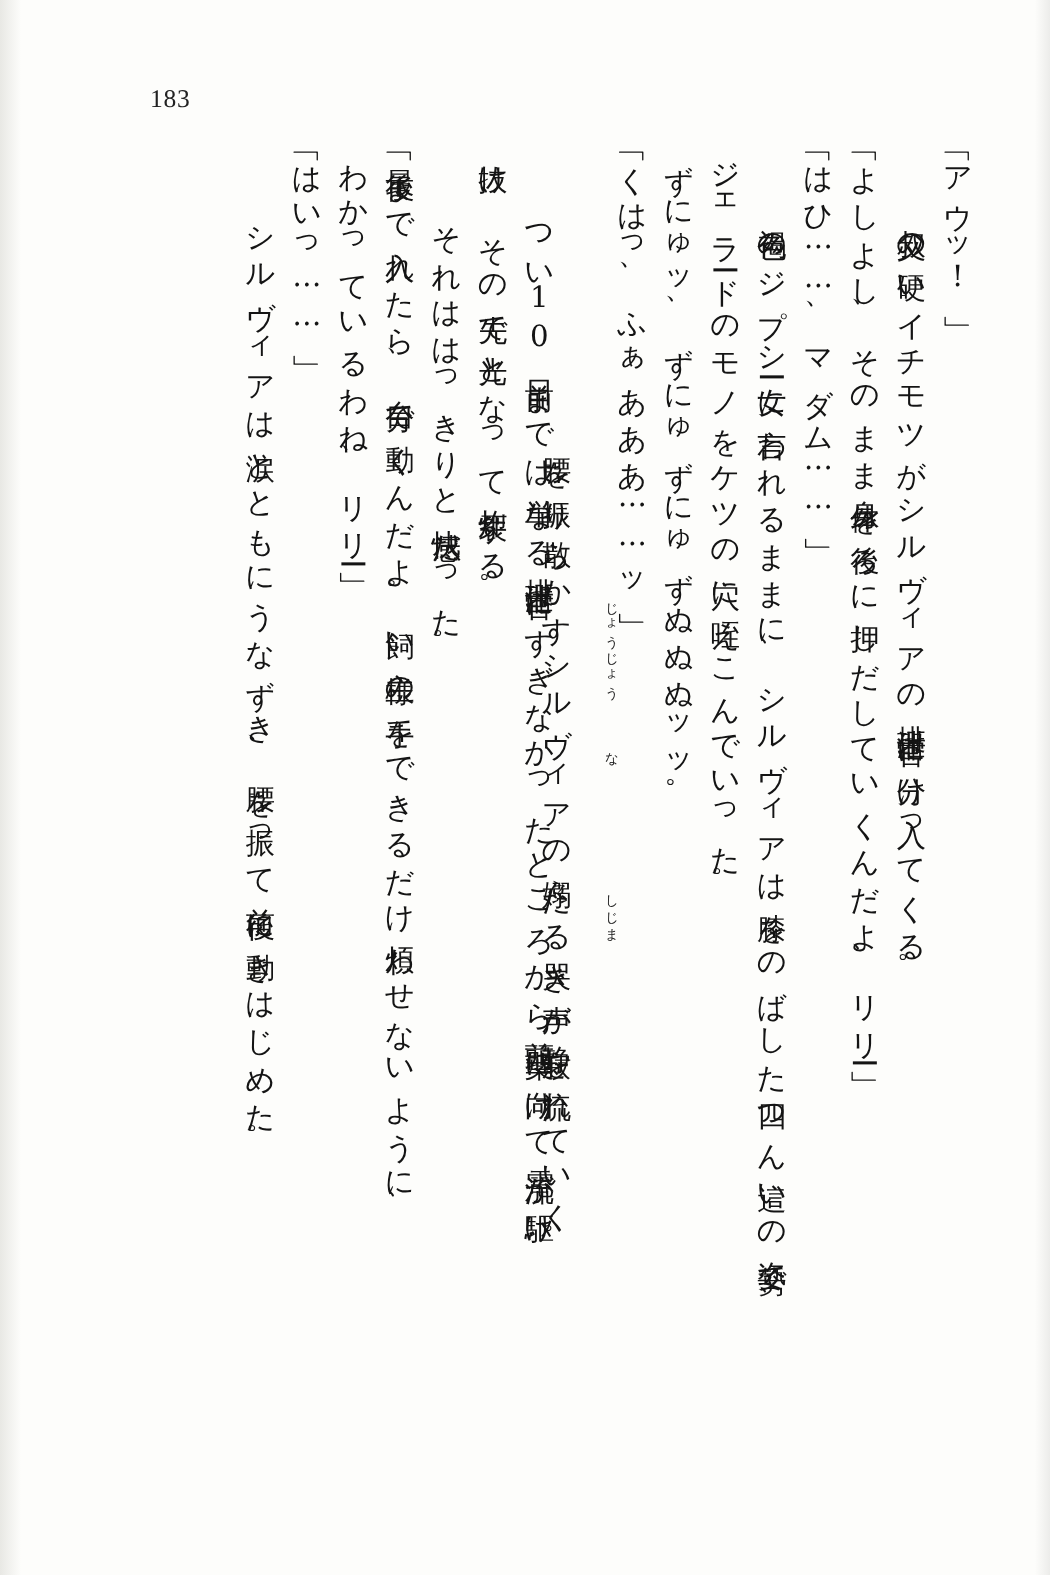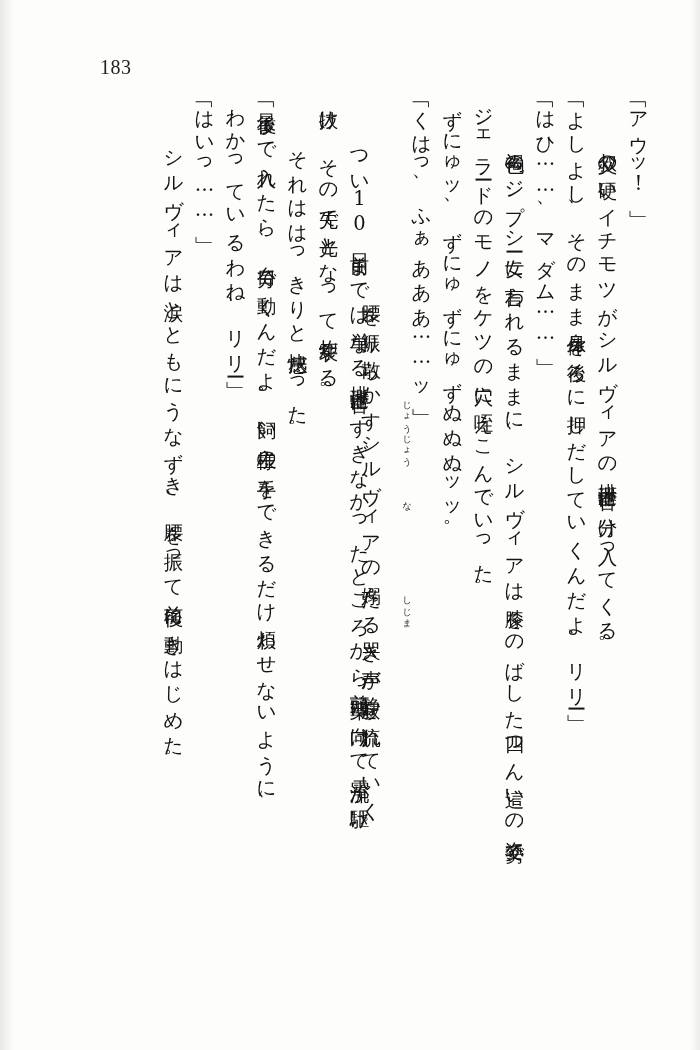--- a/index.html
+++ b/index.html
@@ -34,21 +34,21 @@
     position: absolute;
     top: 0; right: 0;
     width: 10px; height: 100%;
     background: linear-gradient(to left, #ececea, rgba(255,255,255,0));
     pointer-events: none;
   }
   .page-number {
     position: absolute;
     top: 56px;
     left: 100px;
-    font-size: 20px;
+    font-size: 17px;
     letter-spacing: 0.5px;
     color: #222;
     font-family: "Liberation Serif", "DejaVu Serif", serif;
   }
   .text-block {
     position: absolute;
     top: 95px;
     right: 52px;
     bottom: 60px;
     left: 150px;

